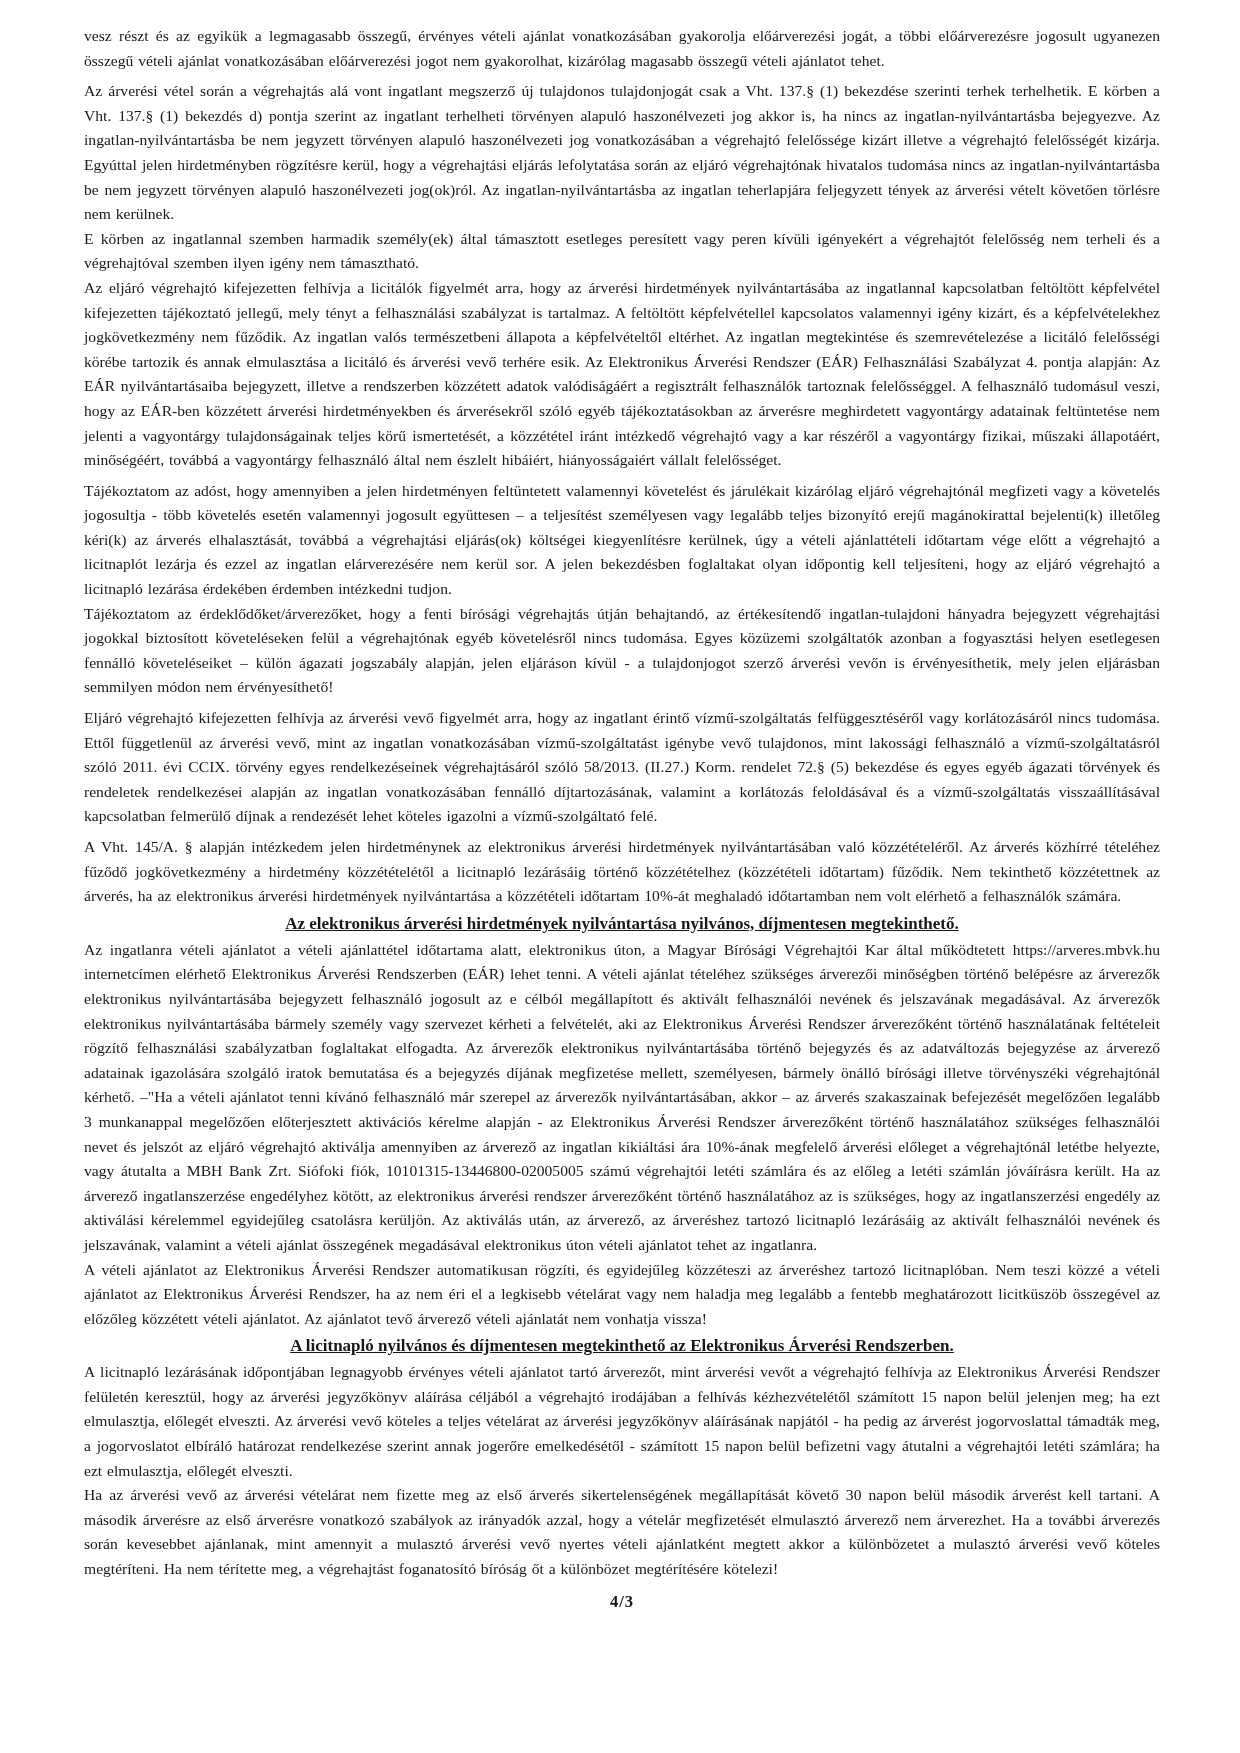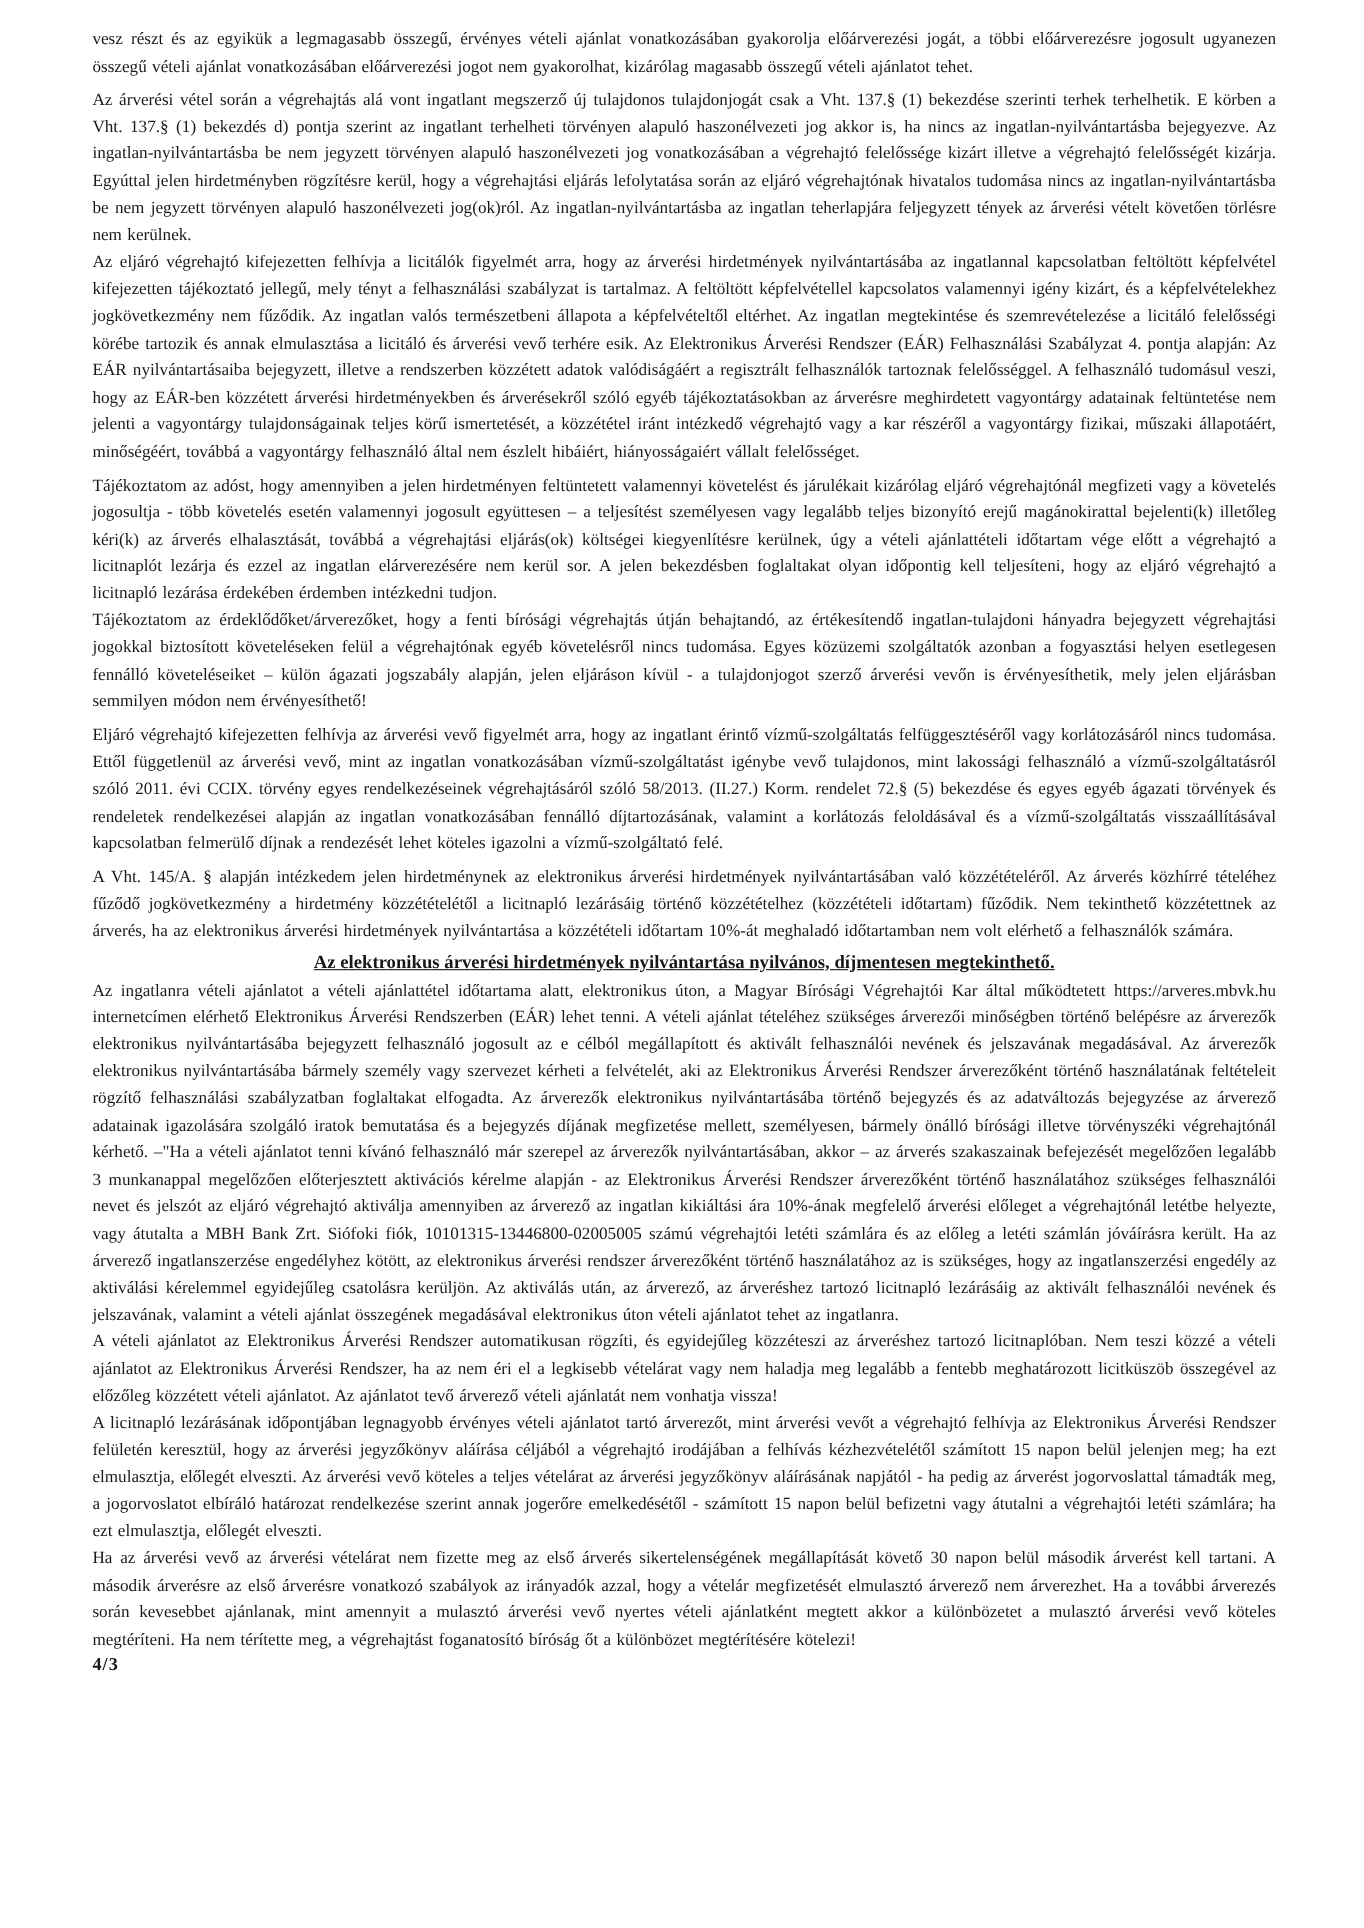--- a/index.html
+++ b/index.html
@@ -35,39 +35,42 @@
   }
   .doc-body .heading {
     text-align: center;
     font-weight: bold;
     font-size: 17px;
     line-height: 27px;
     text-decoration: underline;
     margin: 1px 0 1px 0;
   }
   .page-number {
+    text-align: center;
     font-weight: bold;
     font-size: 16.5px;
     letter-spacing: 1px;
-    margin-top: 0;
+    margin-top: 10px;
   }
 </style>
 </head>
 <body>
 
 <div class="page">
   <div class="doc-body">
 
   <p class="para">vesz részt és az egyikük a legmagasabb összegű, érvényes vételi ajánlat vonatkozásában gyakorolja előárverezési jogát, a többi előárverezésre jogosult ugyanezen összegű vételi ajánlat vonatkozásában előárverezési jogot nem gyakorolhat, kizárólag magasabb összegű vételi ajánlatot tehet.</p>
       <p class="para space-before">Az árverési vétel során a végrehajtás alá vont ingatlant megszerző új tulajdonos tulajdonjogát csak a Vht. 137.§ (1) bekezdése szerinti terhek terhelhetik. E körben a Vht. 137.§ (1) bekezdés d) pontja szerint az ingatlant terhelheti törvényen alapuló haszonélvezeti jog akkor is, ha nincs az ingatlan-nyilvántartásba bejegyezve. Az ingatlan-nyilvántartásba be nem jegyzett törvényen alapuló haszonélvezeti jog vonatkozásában a végrehajtó felelőssége kizárt illetve a végrehajtó felelősségét kizárja. Egyúttal jelen hirdetményben rögzítésre kerül, hogy a végrehajtási eljárás lefolytatása során az eljáró végrehajtónak hivatalos tudomása nincs az ingatlan-nyilvántartásba be nem jegyzett törvényen alapuló haszonélvezeti jog(ok)ról. Az ingatlan-nyilvántartásba az ingatlan teherlapjára feljegyzett tények az árverési vételt követően törlésre nem kerülnek.</p>
+      <p class="para">E körben az ingatlannal szemben harmadik személy(ek) által támasztott esetleges peresített vagy peren kívüli igényekért a végrehajtót felelősség nem terheli és a végrehajtóval szemben ilyen igény nem támasztható.</p>
       <p class="para">Az eljáró végrehajtó kifejezetten felhívja a licitálók figyelmét arra, hogy az árverési hirdetmények nyilvántartásába az ingatlannal kapcsolatban feltöltött képfelvétel kifejezetten tájékoztató jellegű, mely tényt a felhasználási szabályzat is tartalmaz. A feltöltött képfelvétellel kapcsolatos valamennyi igény kizárt, és a képfelvételekhez jogkövetkezmény nem fűződik. Az ingatlan valós természetbeni állapota a képfelvételtől eltérhet. Az ingatlan megtekintése és szemrevételezése a licitáló felelősségi körébe tartozik és annak elmulasztása a licitáló és árverési vevő terhére esik. Az Elektronikus Árverési Rendszer (EÁR) Felhasználási Szabályzat 4. pontja alapján: Az EÁR nyilvántartásaiba bejegyzett, illetve a rendszerben közzétett adatok valódiságáért a regisztrált felhasználók tartoznak felelősséggel. A felhasználó tudomásul veszi, hogy az EÁR-ben közzétett árverési hirdetményekben és árverésekről szóló egyéb tájékoztatásokban az árverésre meghirdetett vagyontárgy adatainak feltüntetése nem jelenti a vagyontárgy tulajdonságainak teljes körű ismertetését, a közzététel iránt intézkedő végrehajtó vagy a kar részéről a vagyontárgy fizikai, műszaki állapotáért, minőségéért, továbbá a vagyontárgy felhasználó által nem észlelt hibáiért, hiányosságaiért vállalt felelősséget.</p>
       <p class="para space-before">Tájékoztatom az adóst, hogy amennyiben a jelen hirdetményen feltüntetett valamennyi követelést és járulékait kizárólag eljáró végrehajtónál megfizeti vagy a követelés jogosultja - több követelés esetén valamennyi jogosult együttesen – a teljesítést személyesen vagy legalább teljes bizonyító erejű magánokirattal bejelenti(k) illetőleg kéri(k) az árverés elhalasztását, továbbá a végrehajtási eljárás(ok) költségei kiegyenlítésre kerülnek, úgy a vételi ajánlattételi időtartam vége előtt a végrehajtó a licitnaplót lezárja és ezzel az ingatlan elárverezésére nem kerül sor. A jelen bekezdésben foglaltakat olyan időpontig kell teljesíteni, hogy az eljáró végrehajtó a licitnapló lezárása érdekében érdemben intézkedni tudjon.</p>
       <p class="para">Tájékoztatom az érdeklődőket/árverezőket, hogy a fenti bírósági végrehajtás útján behajtandó, az értékesítendő ingatlan-tulajdoni hányadra bejegyzett végrehajtási jogokkal biztosított követeléseken felül a végrehajtónak egyéb követelésről nincs tudomása. Egyes közüzemi szolgáltatók azonban a fogyasztási helyen esetlegesen fennálló követeléseiket – külön ágazati jogszabály alapján, jelen eljáráson kívül - a tulajdonjogot szerző árverési vevőn is érvényesíthetik, mely jelen eljárásban semmilyen módon nem érvényesíthető!</p>
       <p class="para space-before">Eljáró végrehajtó kifejezetten felhívja az árverési vevő figyelmét arra, hogy az ingatlant érintő vízmű-szolgáltatás felfüggesztéséről vagy korlátozásáról nincs tudomása. Ettől függetlenül az árverési vevő, mint az ingatlan vonatkozásában vízmű-szolgáltatást igénybe vevő tulajdonos, mint lakossági felhasználó a vízmű-szolgáltatásról szóló 2011. évi CCIX. törvény egyes rendelkezéseinek végrehajtásáról szóló 58/2013. (II.27.) Korm. rendelet 72.§ (5) bekezdése és egyes egyéb ágazati törvények és rendeletek rendelkezései alapján az ingatlan vonatkozásában fennálló díjtartozásának, valamint a korlátozás feloldásával és a vízmű-szolgáltatás visszaállításával kapcsolatban felmerülő díjnak a rendezését lehet köteles igazolni a vízmű-szolgáltató felé.</p>
       <p class="para space-before">A Vht. 145/A. § alapján intézkedem jelen hirdetménynek az elektronikus árverési hirdetmények nyilvántartásában való közzétételéről. Az árverés közhírré tételéhez fűződő jogkövetkezmény a hirdetmény közzétételétől a licitnapló lezárásáig történő közzétételhez (közzétételi időtartam) fűződik. Nem tekinthető közzétettnek az árverés, ha az elektronikus árverési hirdetmények nyilvántartása a közzétételi időtartam 10%-át meghaladó időtartamban nem volt elérhető a felhasználók számára.</p>
       <div class="heading">Az elektronikus árverési hirdetmények nyilvántartása nyilvános, díjmentesen megtekinthető.</div>
       <p class="para">Az ingatlanra vételi ajánlatot a vételi ajánlattétel időtartama alatt, elektronikus úton, a Magyar Bírósági Végrehajtói Kar által működtetett https://arveres.mbvk.hu internetcímen elérhető Elektronikus Árverési Rendszerben (EÁR) lehet tenni. A vételi ajánlat tételéhez szükséges árverezői minőségben történő belépésre az árverezők elektronikus nyilvántartásába bejegyzett felhasználó jogosult az e célból megállapított és aktivált felhasználói nevének és jelszavának megadásával. Az árverezők elektronikus nyilvántartásába bármely személy vagy szervezet kérheti a felvételét, aki az Elektronikus Árverési Rendszer árverezőként történő használatának feltételeit rögzítő felhasználási szabályzatban foglaltakat elfogadta. Az árverezők elektronikus nyilvántartásába történő bejegyzés és az adatváltozás bejegyzése az árverező adatainak igazolására szolgáló iratok bemutatása és a bejegyzés díjának megfizetése mellett, személyesen, bármely önálló bírósági illetve törvényszéki végrehajtónál kérhető. –"Ha a vételi ajánlatot tenni kívánó felhasználó már szerepel az árverezők nyilvántartásában, akkor – az árverés szakaszainak befejezését megelőzően legalább 3 munkanappal megelőzően előterjesztett aktivációs kérelme alapján - az Elektronikus Árverési Rendszer árverezőként történő használatához szükséges felhasználói nevet és jelszót az eljáró végrehajtó aktiválja amennyiben az árverező az ingatlan kikiáltási ára 10%-ának megfelelő árverési előleget a végrehajtónál letétbe helyezte, vagy átutalta a MBH Bank Zrt. Siófoki fiók, 10101315-13446800-02005005 számú végrehajtói letéti számlára és az előleg a letéti számlán jóváírásra került. Ha az árverező ingatlanszerzése engedélyhez kötött, az elektronikus árverési rendszer árverezőként történő használatához az is szükséges, hogy az ingatlanszerzési engedély az aktiválási kérelemmel egyidejűleg csatolásra kerüljön. Az aktiválás után, az árverező, az árveréshez tartozó licitnapló lezárásáig az aktivált felhasználói nevének és jelszavának, valamint a vételi ajánlat összegének megadásával elektronikus úton vételi ajánlatot tehet az ingatlanra.</p>
       <p class="para">A vételi ajánlatot az Elektronikus Árverési Rendszer automatikusan rögzíti, és egyidejűleg közzéteszi az árveréshez tartozó licitnaplóban. Nem teszi közzé a vételi ajánlatot az Elektronikus Árverési Rendszer, ha az nem éri el a legkisebb vételárat vagy nem haladja meg legalább a fentebb meghatározott licitküszöb összegével az előzőleg közzétett vételi ajánlatot. Az ajánlatot tevő árverező vételi ajánlatát nem vonhatja vissza!</p>
+      <div class="heading">A licitnapló nyilvános és díjmentesen megtekinthető az Elektronikus Árverési Rendszerben.</div>
       <p class="para">A licitnapló lezárásának időpontjában legnagyobb érvényes vételi ajánlatot tartó árverezőt, mint árverési vevőt a végrehajtó felhívja az Elektronikus Árverési Rendszer felületén keresztül, hogy az árverési jegyzőkönyv aláírása céljából a végrehajtó irodájában a felhívás kézhezvételétől számított 15 napon belül jelenjen meg; ha ezt elmulasztja, előlegét elveszti. Az árverési vevő köteles a teljes vételárat az árverési jegyzőkönyv aláírásának napjától - ha pedig az árverést jogorvoslattal támadták meg, a jogorvoslatot elbíráló határozat rendelkezése szerint annak jogerőre emelkedésétől - számított 15 napon belül befizetni vagy átutalni a végrehajtói letéti számlára; ha ezt elmulasztja, előlegét elveszti.</p>
       <p class="para">Ha az árverési vevő az árverési vételárat nem fizette meg az első árverés sikertelenségének megállapítását követő 30 napon belül második árverést kell tartani. A második árverésre az első árverésre vonatkozó szabályok az irányadók azzal, hogy a vételár megfizetését elmulasztó árverező nem árverezhet. Ha a további árverezés során kevesebbet ajánlanak, mint amennyit a mulasztó árverési vevő nyertes vételi ajánlatként megtett akkor a különbözetet a mulasztó árverési vevő köteles megtéríteni. Ha nem térítette meg, a végrehajtást foganatosító bíróság őt a különbözet megtérítésére kötelezi!</p>
     </div>
   <div class="page-number">4/3</div>
 </div>
 
 </body></html>

